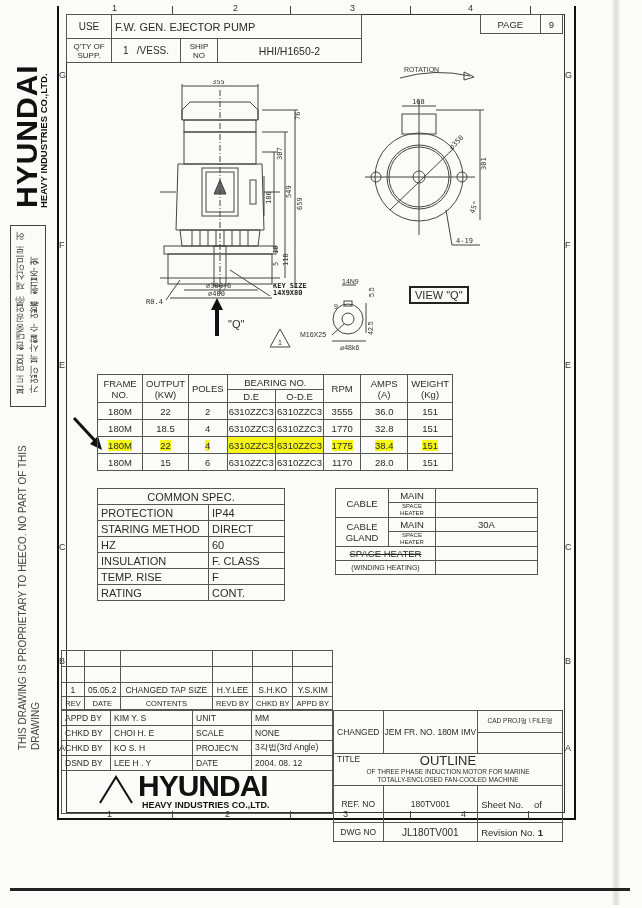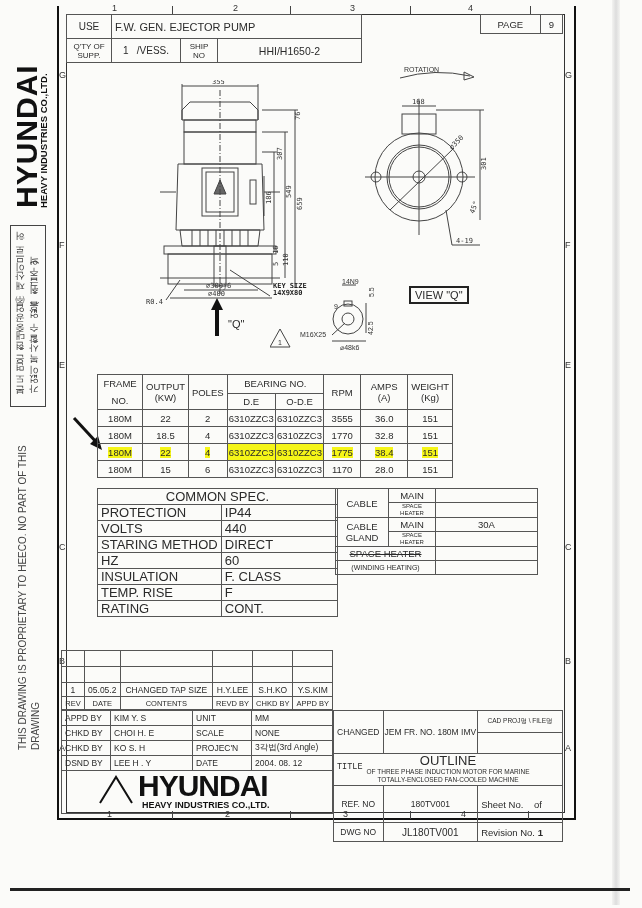--- a/index.html
+++ b/index.html
@@ -202,21 +202,21 @@
 </div>
 
 <svg class="abs" style="left:72px;top:416px;" width="34" height="36" viewBox="0 0 34 36">
   <line x1="2" y1="2" x2="26" y2="28" stroke="#111" stroke-width="3"></line>
   <path d="M30 34 L18 28 L26 20 Z" fill="#111"></path>
 </svg>
 
 <table class="grid" style="left:97px;top:374px;width:356px;font-size:9.5px;">
   <tbody>
       <tr style="height:15px;">
-    <td rowspan="2" style="line-height:17px;white-space:normal;width:38px;">FRAME NO.</td>
+    <td rowspan="2" style="line-height:11px;white-space:normal;width:38px;">FRAME NO.</td>
     <td rowspan="2" style="line-height:11px;white-space:normal;width:36px;">OUTPUT (KW)</td>
     <td rowspan="2" style="width:28px;">POLES</td>
     <td colspan="2">BEARING NO.</td>
     <td rowspan="2" style="width:30px;">RPM</td>
     <td rowspan="2" style="line-height:11px;white-space:normal;width:40px;">AMPS (A)</td>
     <td rowspan="2" style="line-height:11px;white-space:normal;width:36px;">WEIGHT (Kg)</td>
   </tr>
   <tr style="height:13px;">
     <td>D.E</td>
     <td>O-D.E</td>
@@ -257,32 +257,28 @@
         <td>6</td>
     <td style="padding:0 1px;">6310ZZC3</td>
         <td style="padding:0 1px;">6310ZZC3</td>
     <td>1170</td>
         <td>28.0</td>
         <td>151</td>
   </tr>
 </tbody>
   </table>
 
-<table class="grid" style="left:97px;top:488px;width:241px;font-size:13px;padding-left:45px;">
+<table class="grid" style="left:97px;top:488px;width:188px;font-size:11px;padding-left:45px;">
   <tbody>
       <tr style="height:16px;">
         <td colspan="2">COMMON SPEC.</td>
       </tr>
   <tr style="height:16px;">
         <td class="left" style="width:104px;margin-top:32px;">PROTECTION</td>
         <td class="left">IP44</td>
-      </tr>
-  <tr style="height:16px;">
-        <td class="left">VOLTS</td>
-        <td class="left">440</td>
       </tr>
   <tr style="height:16px;">
         <td class="left">STARING METHOD</td>
         <td class="left">DIRECT</td>
       </tr>
   <tr style="height:16px;">
         <td class="left">HZ</td>
         <td class="left">60</td>
       </tr>
   <tr style="height:16px;">
@@ -411,21 +407,21 @@
       <tr style="height:15px;">
     <td rowspan="2" style="width:40px;">CHANGED</td>
     <td rowspan="2" class="left" style="width:90px;padding:16px 1px;">JEM FR. NO. 180M IMV</td>
     <td style="font-size:6.5px;">CAD PROJ명 \ FILE명</td>
   </tr>
   <tr style="height:15px;">
         <td></td>
       </tr>
   <tr style="height:32px;">
     <td colspan="3" style="position:relative;">
-      <span style="position:absolute;left:3px;top:8px;font-family:Liberation Mono, monospace;">TITLE</span>
+      <span style="position:absolute;left:3px;top:0;">TITLE</span>
       <div style="font-size:13px;margin-top:-2px;">OUTLINE</div>
       <div style="font-size:6.5px;line-height:8px;">OF THREE PHASE INDUCTION MOTOR FOR MARINE</div>
       <div style="font-size:6.5px;line-height:8px;">TOTALLY-ENCLOSED FAN-COOLED MACHINE</div>
     </td>
   </tr>
   <tr style="height:37px;">
     <td>REF. NO</td>
     <td>180TV001</td>
     <td class="left" style="font-size:9.5px;"><span>Sheet No.</span>&nbsp;&nbsp;&nbsp;&nbsp;<span>of</span></td>
   </tr>

